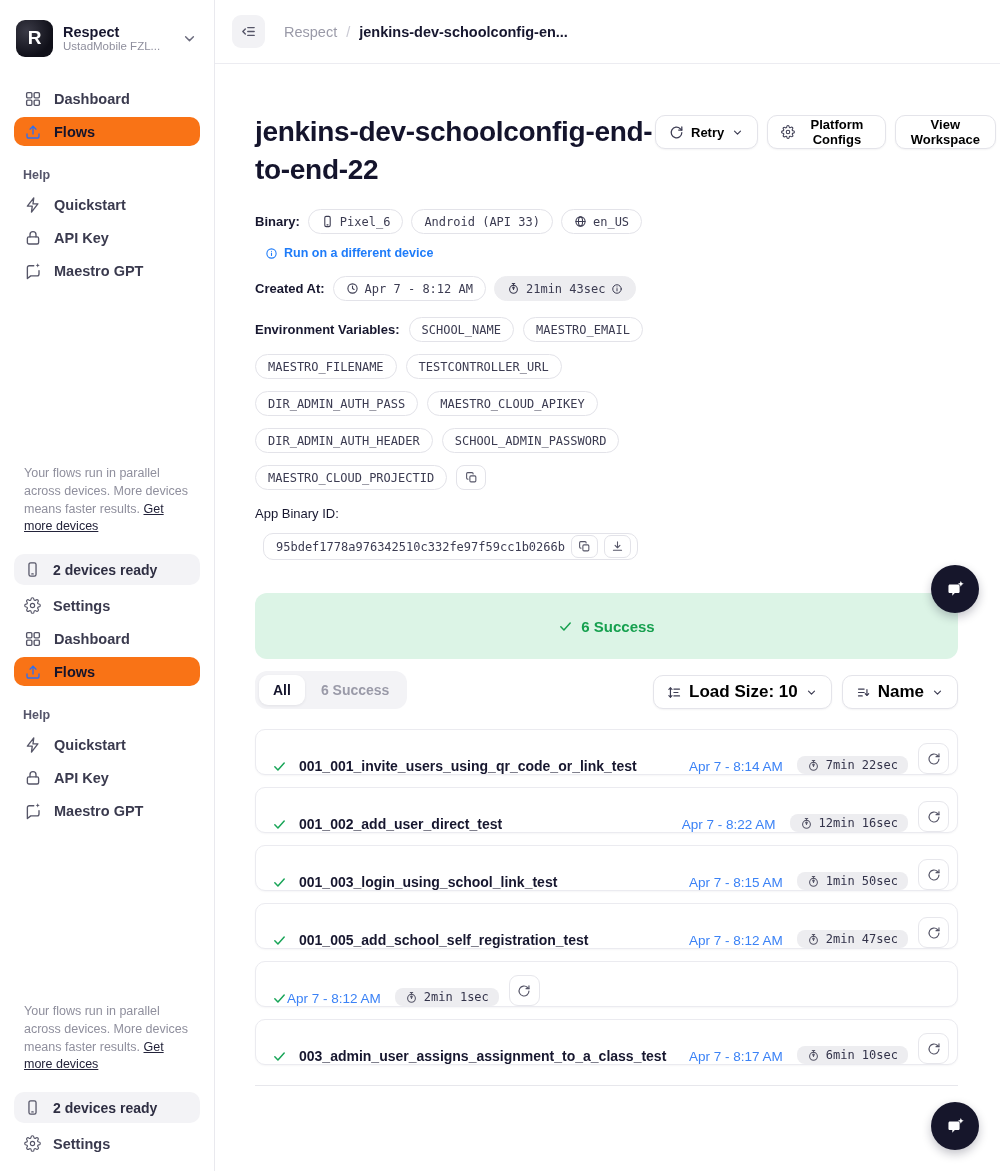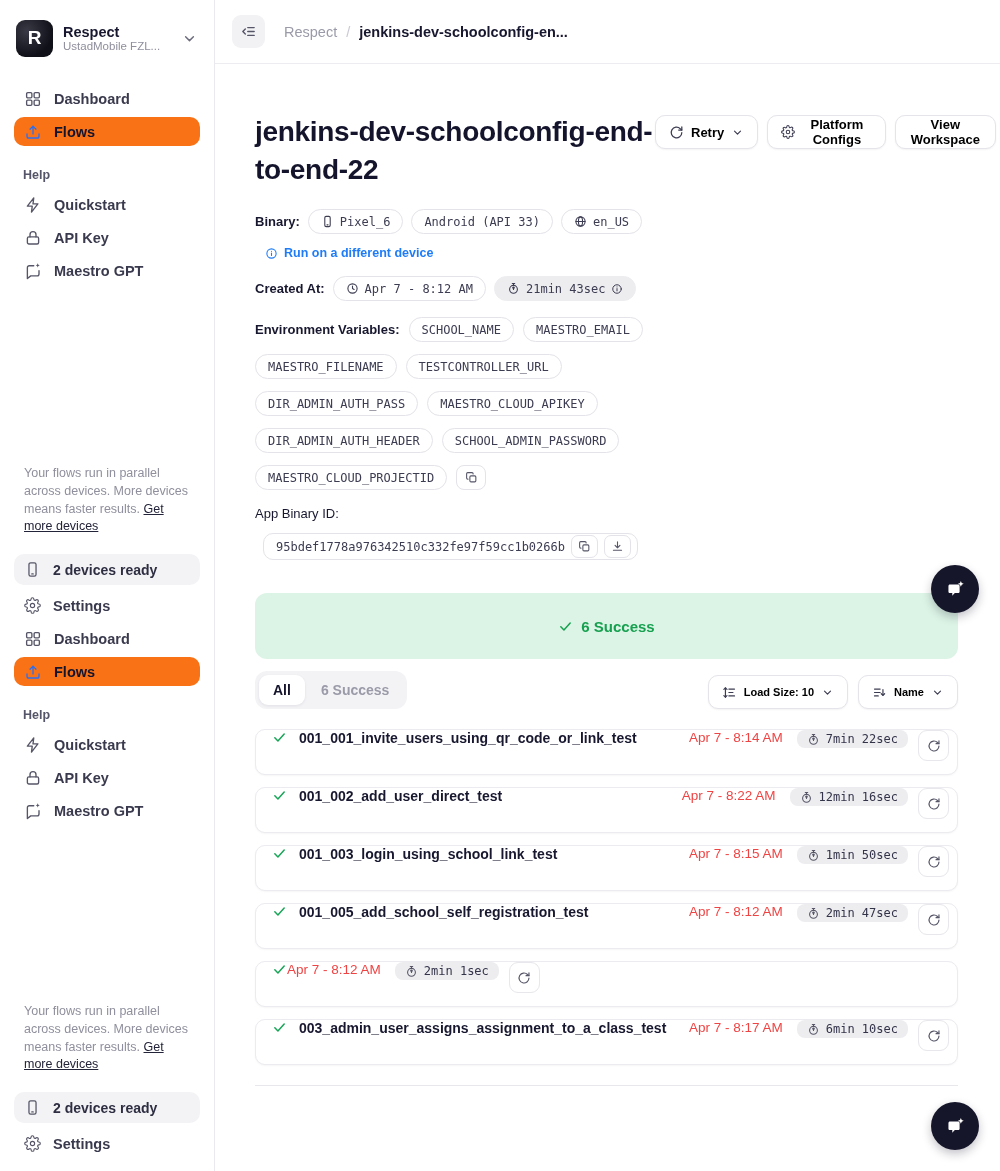--- a/index.html
+++ b/index.html
@@ -56,27 +56,27 @@
   .binary-chip .icon-btn { width:27px; height:23px; border-radius:7px; }
 
   .banner { margin-top:33px; height:66px; background:#dcf4e6; border-radius:12px; display:flex; align-items:center; justify-content:center; gap:8px; color:#16a04f; font-weight:700; font-size:15px; }
   .banner .ico { color:#16a04f; }
 
   .filter-row { display:flex; justify-content:space-between; align-items:flex-end; margin-top:12px; }
   .tab-group { display:flex; align-items:center; gap:2px; background:#f3f3f6; border-radius:12px; padding:4px; }
   .tab { padding:7px 14px; border-radius:9px; font-weight:700; font-size:14px; color:#9a9aa8; cursor:pointer; }
   .tab.active { background:#fff; color:#14142c; box-shadow:0 1px 3px rgba(20,20,45,.08); }
   .filter-btns { display:flex; gap:10px; }
-  .filter-btns .btn { font-size:11px; }
+  .filter-btns .btn { font-size:17px; }
 
   .flow-list { display:flex; flex-direction:column; gap:12px; margin-top:20px; }
-  .flow-row { display:flex; align-items:flex-start; height:46px; border:1px solid #ebebf0; border-radius:10px; background:#fff; padding:0 8px 0 16px; box-shadow:0 1px 2px rgba(20,20,45,.04); cursor:pointer; }
+  .flow-row { display:flex; align-items:flex-end; height:46px; border:1px solid #ebebf0; border-radius:10px; background:#fff; padding:0 8px 0 16px; box-shadow:0 1px 2px rgba(20,20,45,.04); cursor:pointer; }
   .flow-row .ico.check { color:#19a558; }
   .flow-name { margin-left:12px; font-weight:700; font-size:14px; color:#17172f; flex:1; min-width:0; white-space:nowrap; overflow:hidden; }
-  .flow-date { color:#ef4444; font-size:13.5px; white-space:nowrap; }
+  .flow-date { color:#3b82f6; font-size:13.5px; white-space:nowrap; }
   .dur-chip { display:inline-flex; align-items:center; gap:6px; margin-left:14px; height:18px; padding:0 10px; background:#ededf0; border-radius:8px; font-family:"DejaVu Sans Mono", monospace; font-size:12px; color:#33334a; white-space:nowrap; }
   .row-refresh { margin-left:10px; width:31px; height:31px; border:1px solid #e7e7ec; border-radius:9px; background:#fff; display:flex; align-items:center; justify-content:center; cursor:pointer; color:#3f3f58; }
   .list-end { border-top:1px solid #e7e7ec; margin-top:20px; }
 
   .fab { position:absolute; right:21px; width:48px; height:48px; border-radius:50%; background:#16162b; display:flex; align-items:center; justify-content:center; cursor:pointer; box-shadow:0 4px 10px rgba(20,20,45,.25); }
   .fab.top { top:565px; }
   .fab.bottom { top:1102px; }
 </style>
 </head>
 <body>

